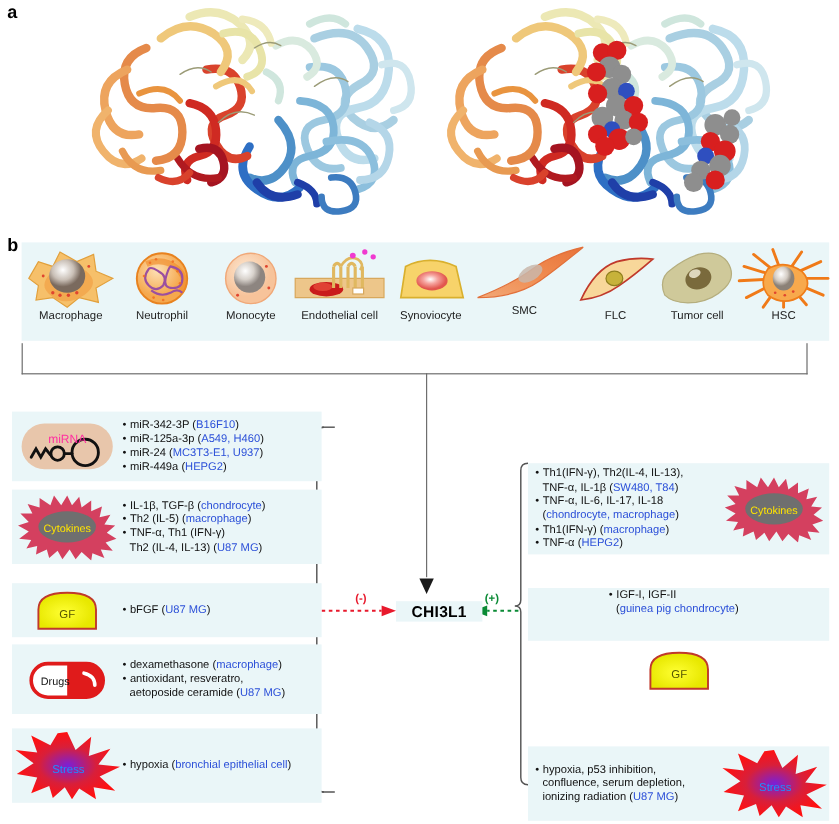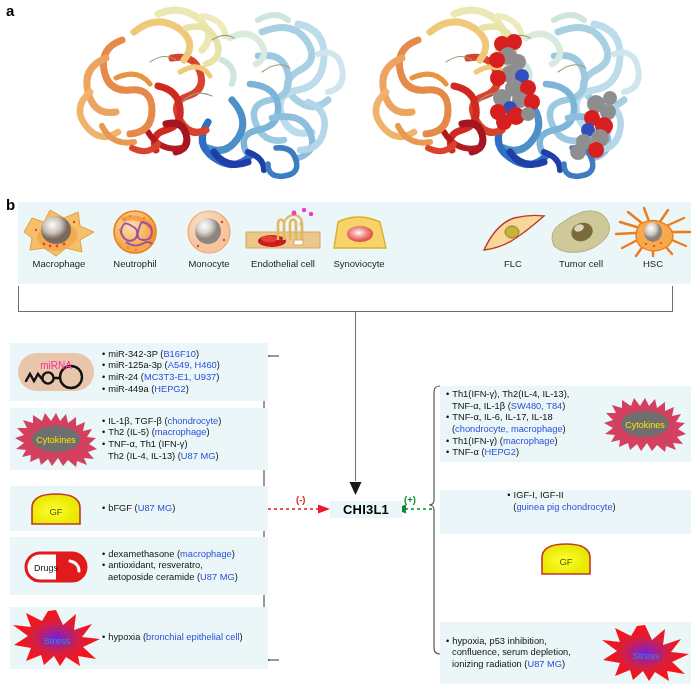--- a/index.html
+++ b/index.html
@@ -334,20 +334,34 @@
             <stop offset="0%" stop-color="#ffffff"></stop>
               <stop offset="45%" stop-color="#f6a5a0"></stop>
             <stop offset="100%" stop-color="#e2564e"></stop>
           </radialGradient>
           <ellipse cx="44" cy="28" rx="13" ry="8" fill="url(#syN)"></ellipse>
         </svg>
       </div>
       <div class="cell-label">Synoviocyte</div>
     </div>
 
+    <div class="cell-item" style="left:376px; top:0px;">
+      <div class="cell-art">
+        <svg viewBox="0 0 100 52" width="100" height="52">
+          <linearGradient id="smcG" x1="0" y1="1" x2="1" y2="0">
+            <stop offset="0%" stop-color="#f2a878"></stop>
+              <stop offset="50%" stop-color="#f08c50"></stop>
+            <stop offset="100%" stop-color="#e8733a"></stop>
+          </linearGradient>
+          <path d="M4 46 Q34 34 50 22 Q66 10 92 4 Q70 22 56 32 Q36 46 4 46 Z" fill="url(#smcG)" stroke="#e2703a" stroke-width="1"></path>
+          <ellipse cx="48" cy="26" rx="11" ry="6" fill="#c9b7ac" opacity=".85" transform="rotate(-30 48 26)"></ellipse>
+        </svg>
+      </div>
+      <div class="cell-label">SMC</div>
+    </div>
 
     <div class="cell-item" style="left:520px; top:4px;">
       <div class="cell-art">
         <svg viewBox="0 0 86 52" width="86" height="52">
           <path d="M16 40 q-6 -14 6 -22 q10 -8 22 -12 q16 -4 24 6 q8 12 -2 22 q-10 10 -24 12 q-18 2 -26 -6 Z" fill="#cfc99a" stroke="#b5ae7e" stroke-width="1"></path>
           <ellipse cx="44" cy="26" rx="11" ry="9" fill="#7a6a3c" transform="rotate(-20 44 26)"></ellipse>
           <ellipse cx="41" cy="22" rx="5" ry="3.4" fill="#efe9d4" opacity=".85" transform="rotate(-20 41 22)"></ellipse>
         </svg>
       </div>
       <div class="cell-label">Tumor cell</div>

